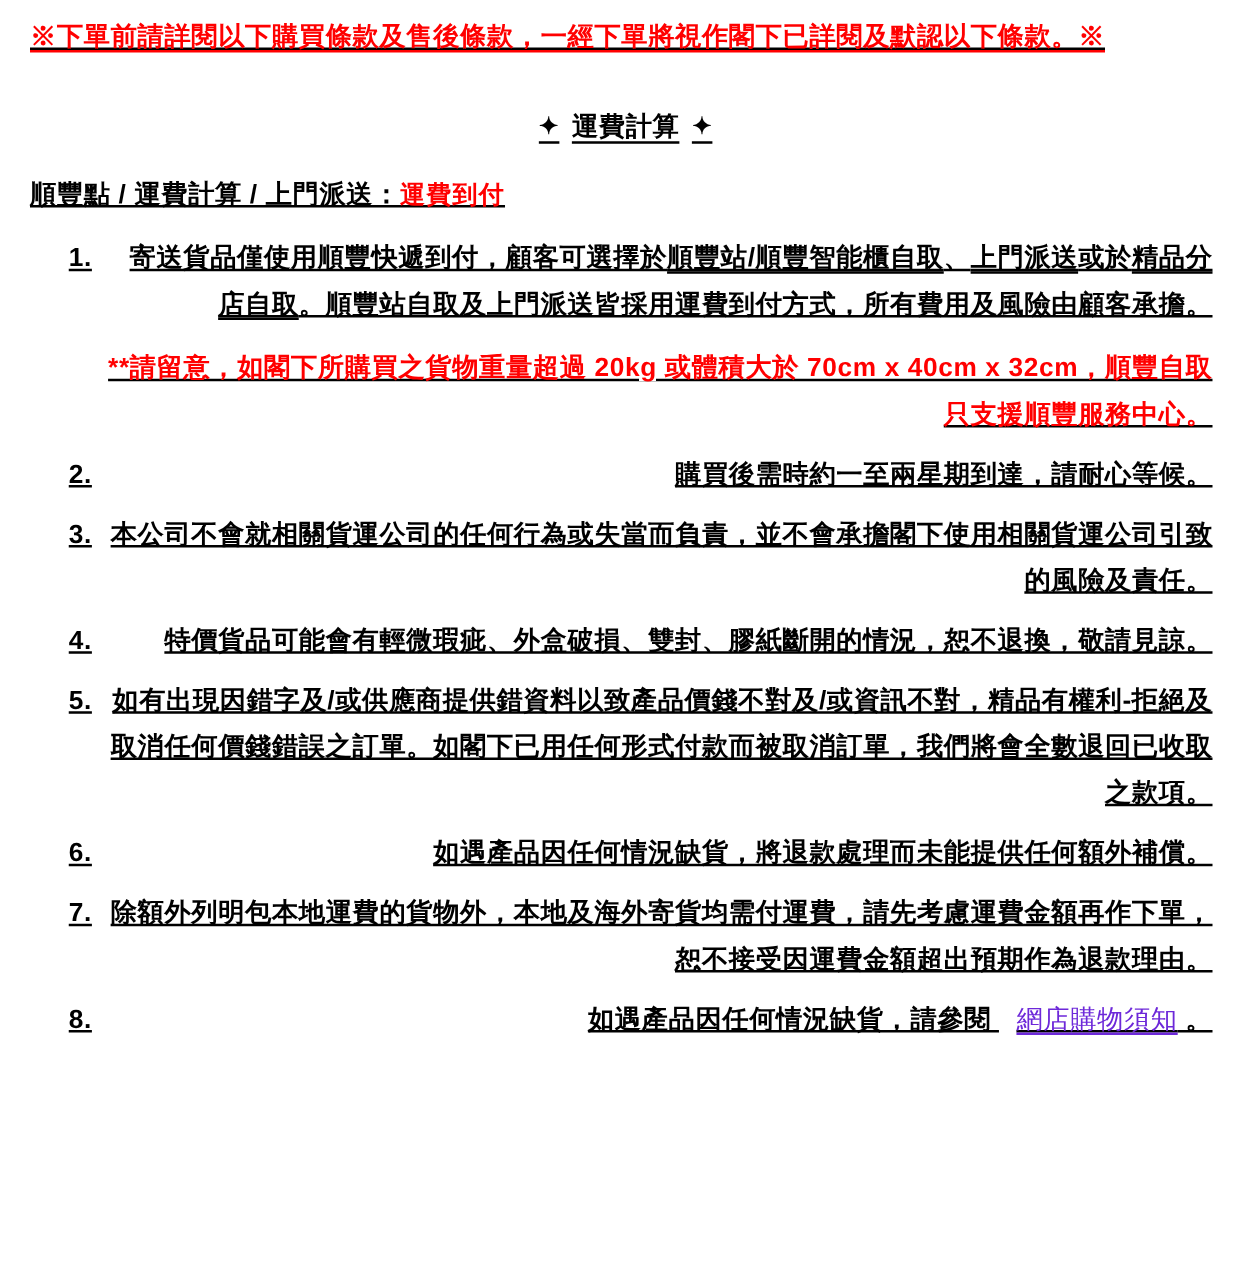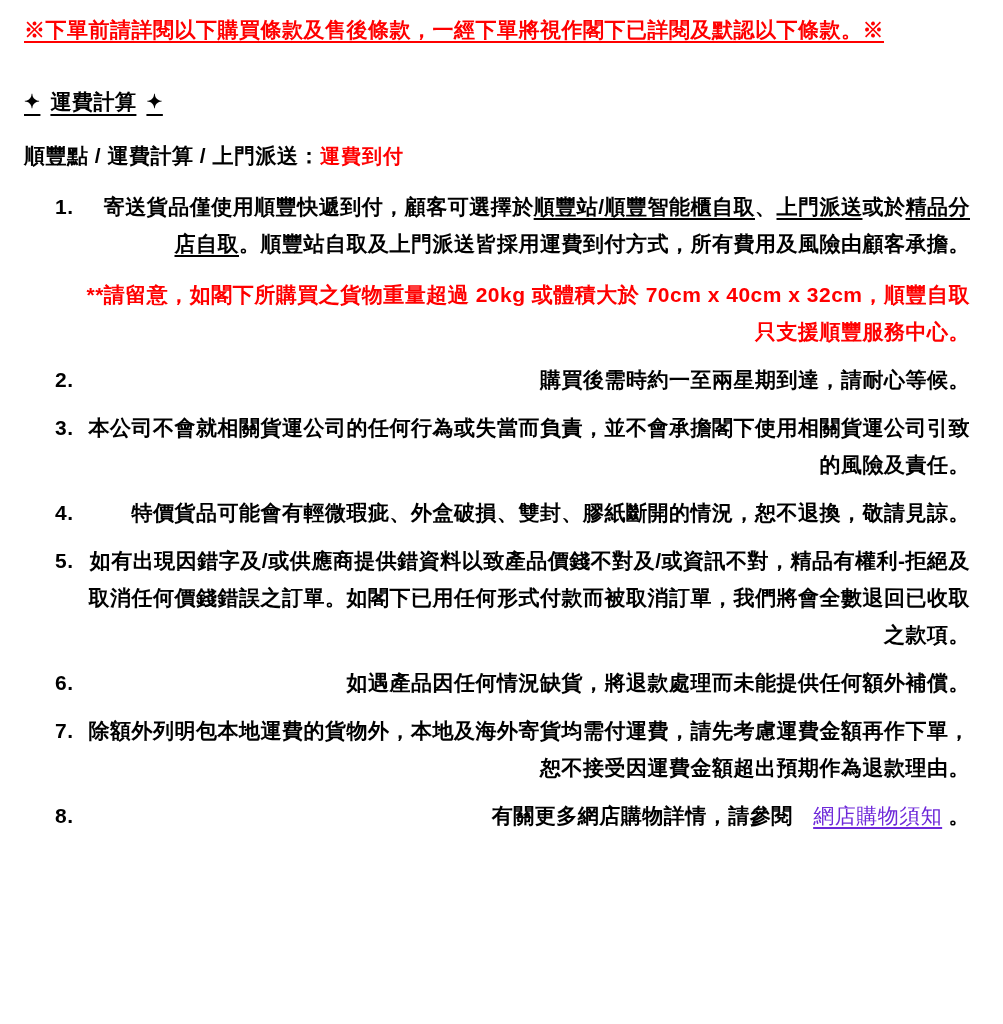--- a/index.html
+++ b/index.html
@@ -14,20 +14,21 @@
     font-family: "Liberation Sans", sans-serif;
     font-weight: 700;
     color: #000000;
     -webkit-font-smoothing: antialiased;
   }
   .page {
     box-sizing: border-box;
     width: 1003px;
     height: 1000px;
     padding: 16px 26px 0 24px;
+    text-decoration: underline;
   }
 
   
   .notice {
     color: #ff0000;
     font-size: 21px;
     line-height: 1.35;
     text-decoration: underline;
     text-underline-offset: 4px;
     margin: 0 0 44px 0;
@@ -44,21 +45,21 @@
     letter-spacing: 0.5px;
   }
   .section-title .diamond {
     font-size: 19px;
     position: relative;
     top: -1px;
   }
   .section-title .st-text {
     margin: 0 10px;
   }
-  .title-row { margin: 0; }
+  .title-row { margin: 0; text-align: center; }
 
   
   .methods-line {
     margin: 24px 0 0 0;
     font-size: 21px;
     line-height: 1.5;
     letter-spacing: 0.5px;
   }
   .cod {
     color: #ff0000;
@@ -176,18 +177,18 @@
       </li>
       <li>
         <span class="item-number">7.</span>
         <div class="li-body">
           <div class="li-text"><span>除額外列明包本地運費的貨物外，本地及海外寄貨均需付運費，請先考慮運費金額再作下單，恕不接受因運費金額超出預期作為退款理由。</span></div>
         </div>
       </li>
       <li>
         <span class="item-number">8.</span>
         <div class="li-body">
-          <div class="li-text"><span>有關更多網店購物詳情，請參閱 </span><span class="link">網店購物須知</span><span> 。</span></div>
+          <div class="li-text"><span>如遇產品因任何情況缺貨，請參閱 </span><span class="link">網店購物須知</span><span> 。</span></div>
         </div>
       </li>
     </ol>
 
 </div>
 
 </body></html>

